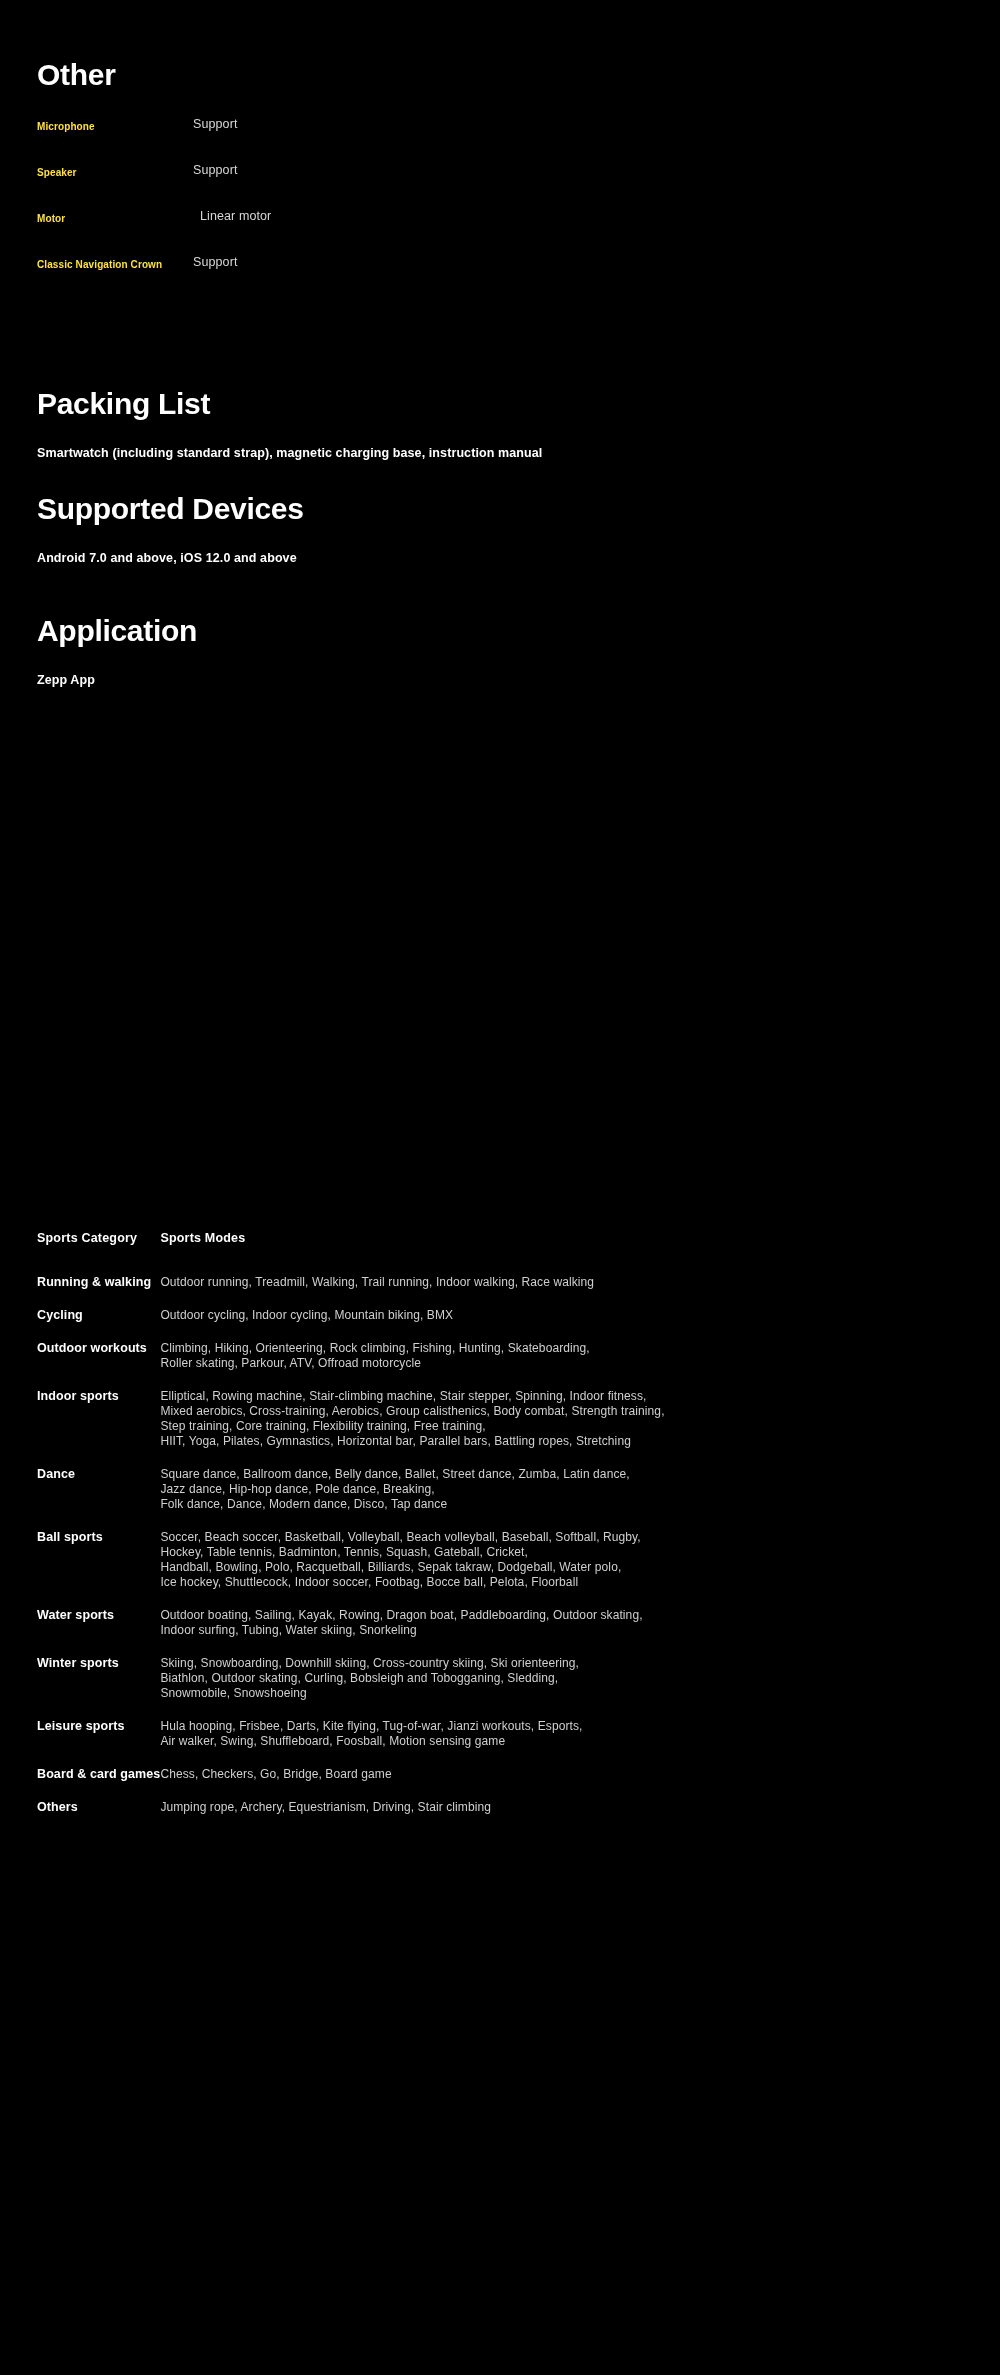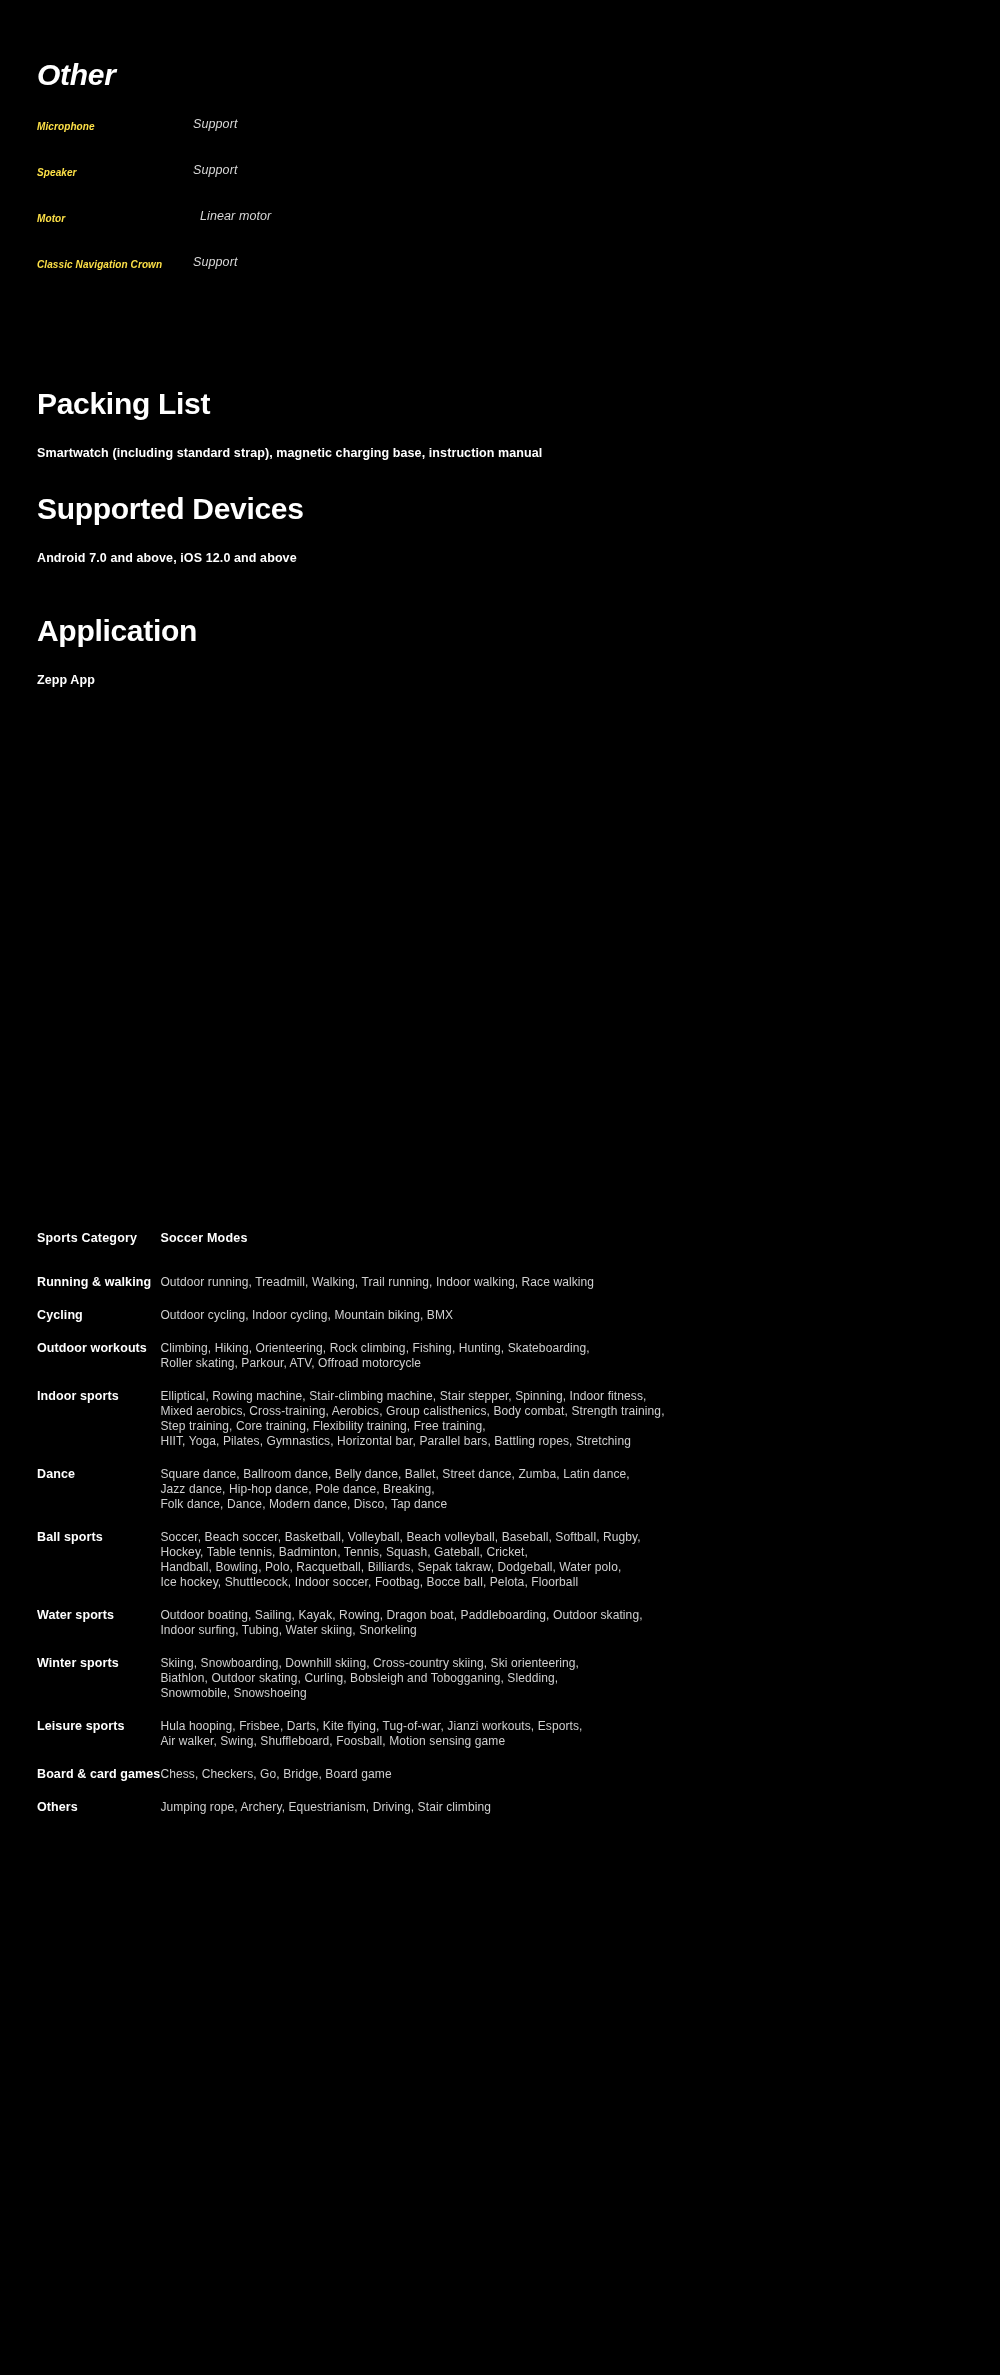--- a/index.html
+++ b/index.html
@@ -152,21 +152,21 @@
     line-height: 15px;
     letter-spacing: 0.1px;
   }
   .modes-cell .mline { display: block; white-space: nowrap; }
 </style>
 </head>
 <body>
 
 <div class="page">
 
-  <section class="spec-section" style="top:58px;font-style:italic;">
+  <section class="spec-section" style="top:58px;">
     <h2 class="spec-title">Other</h2>
     <div class="spec-table" id="other-table">
         <div class="spec-row" style="margin-bottom: 17px;">
           <div class="spec-label">Microphone</div>
           <div class="spec-value">Support</div>
         </div>
         <div class="spec-row" style="margin-bottom: 17px;">
           <div class="spec-label">Speaker</div>
           <div class="spec-value">Support</div>
         </div>
@@ -195,21 +195,21 @@
     <h2 class="block-title">Application</h2>
     <p class="block-body" style="margin:22px 0 0 0;">Zepp App</p>
   </section>
 
   <section class="sports-section">
 
     <table class="sports-table">
       <thead>
         <tr>
           <th class="col-cat">Sports Category</th>
-          <th>Soccer Modes</th>
+          <th>Sports Modes</th>
         </tr>
       </thead>
       <tbody id="sports-body">
           <tr>
             <td class="cat-cell">Running &amp; walking</td>
             <td class="modes-cell">
               <span class="mline">Outdoor running, Treadmill, Walking, Trail running, Indoor walking, Race walking</span>
             </td>
           </tr>
           <tr>

